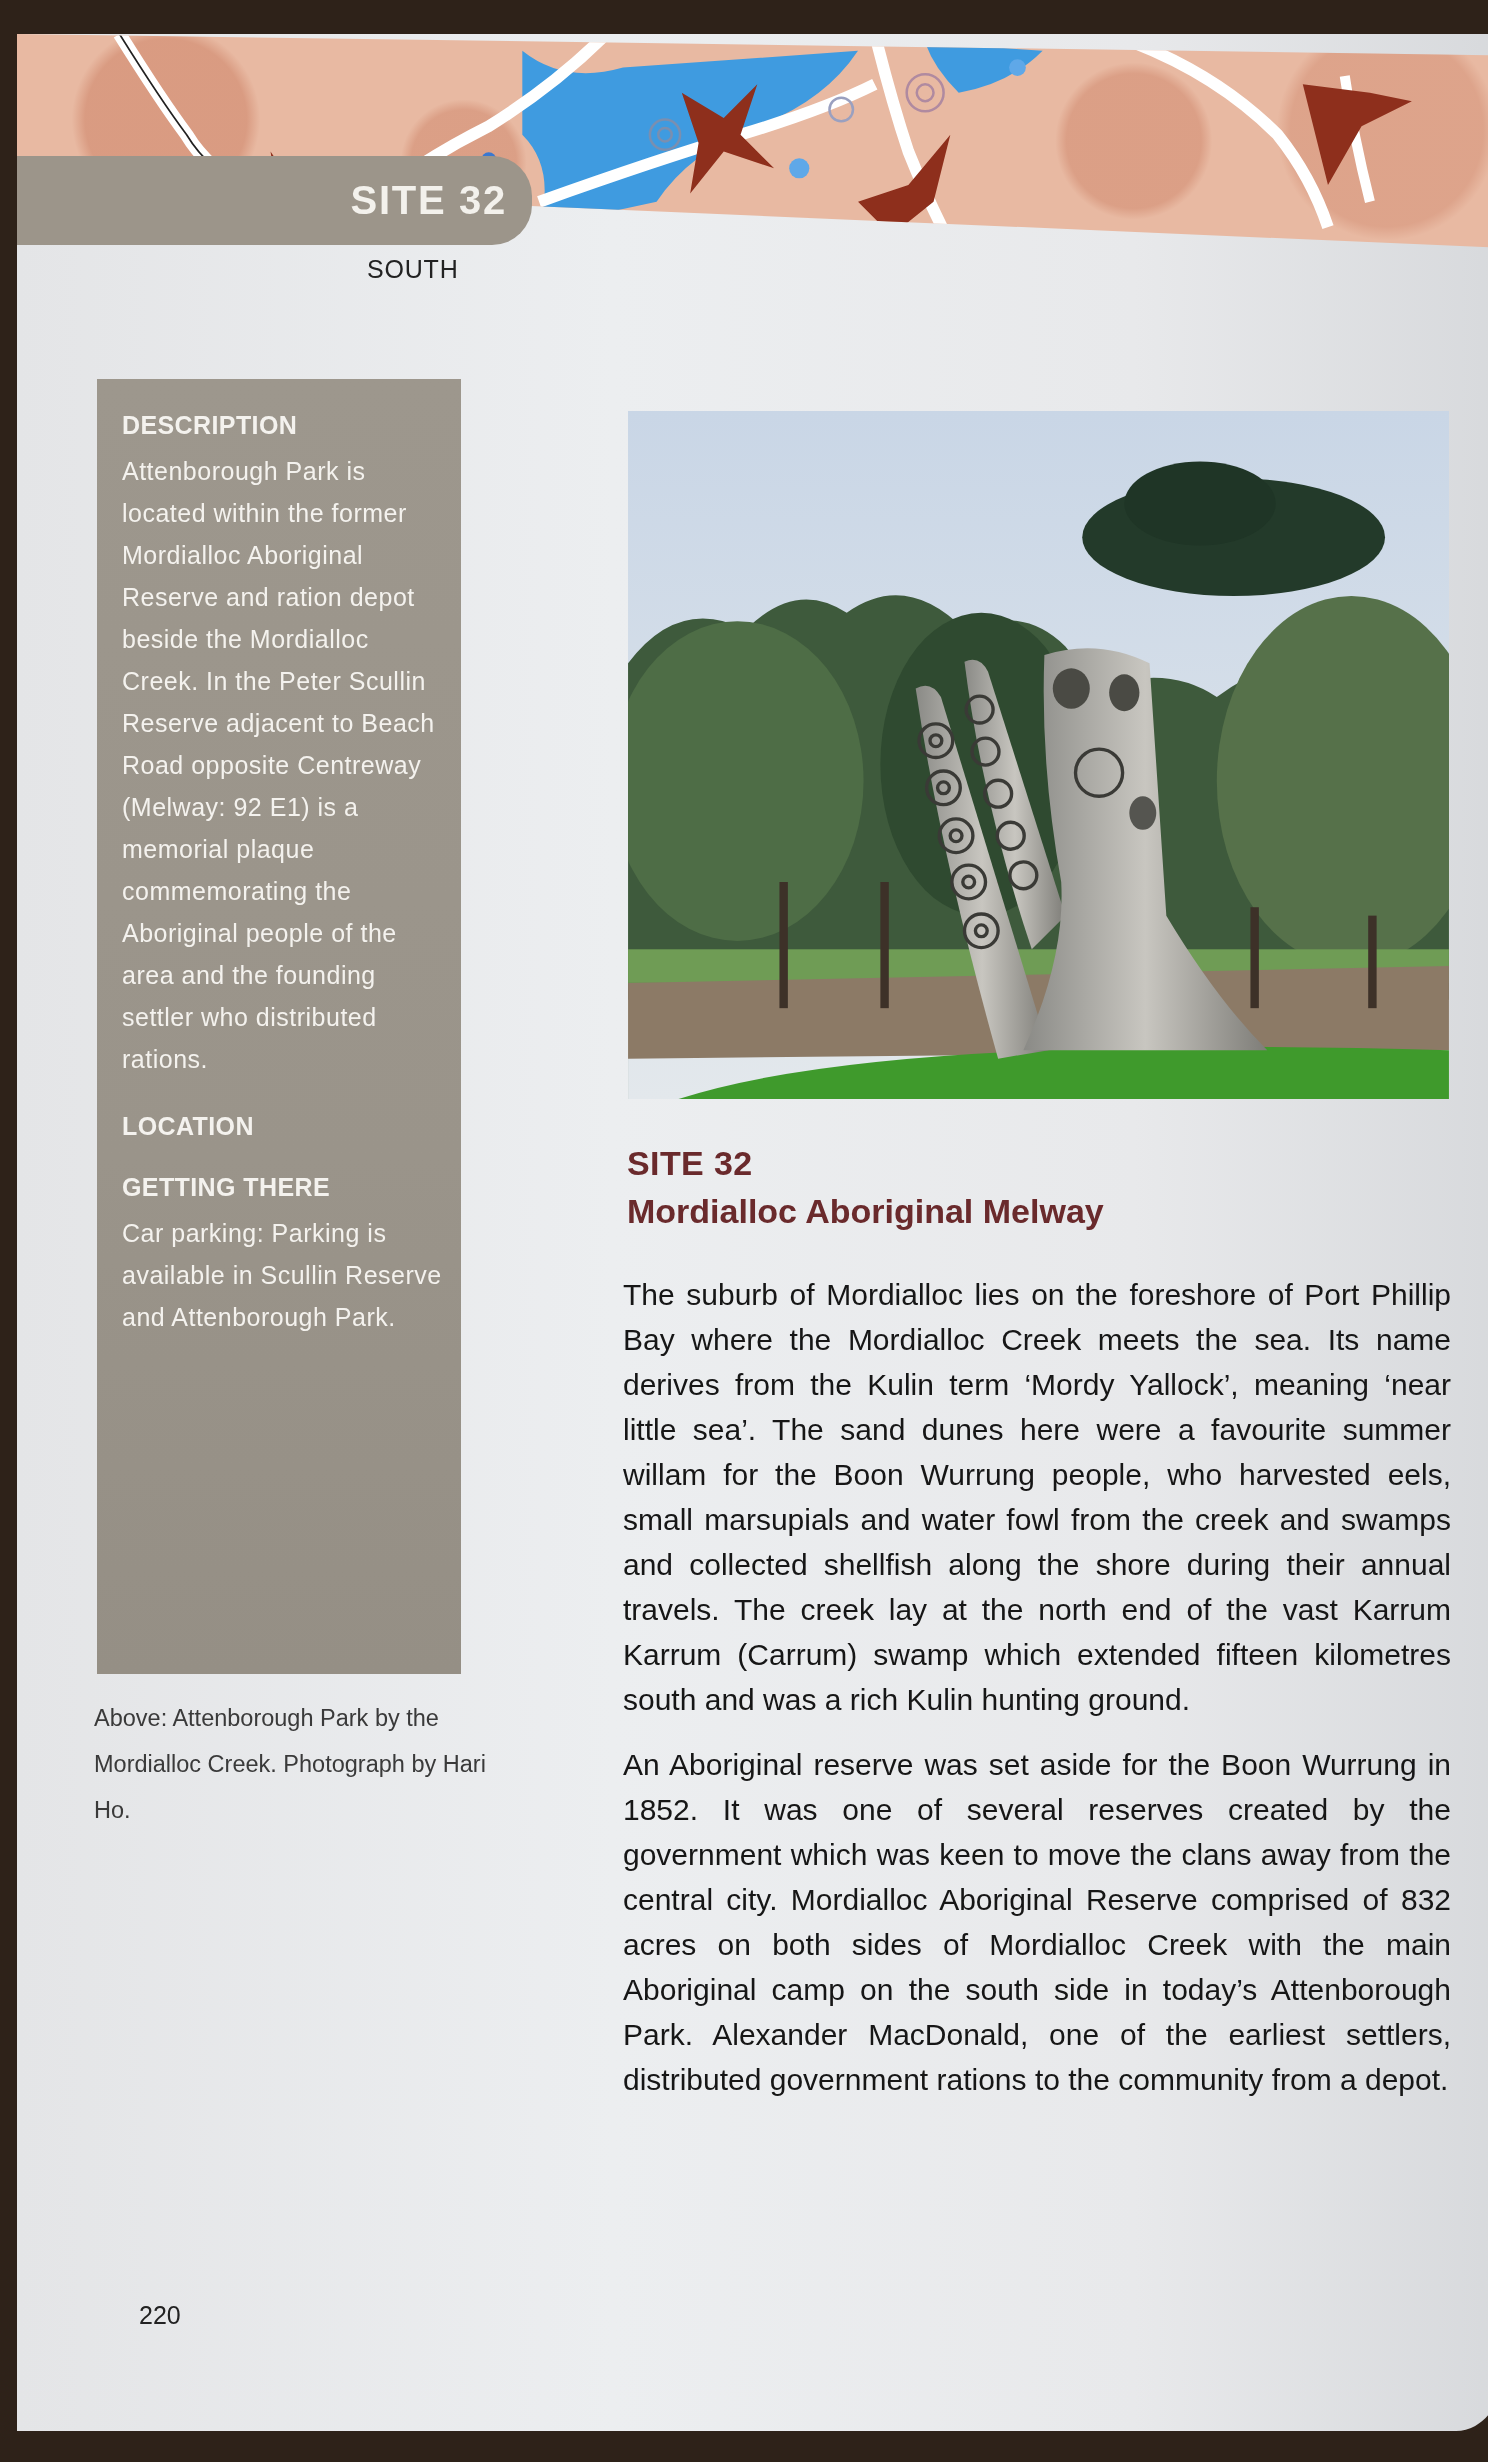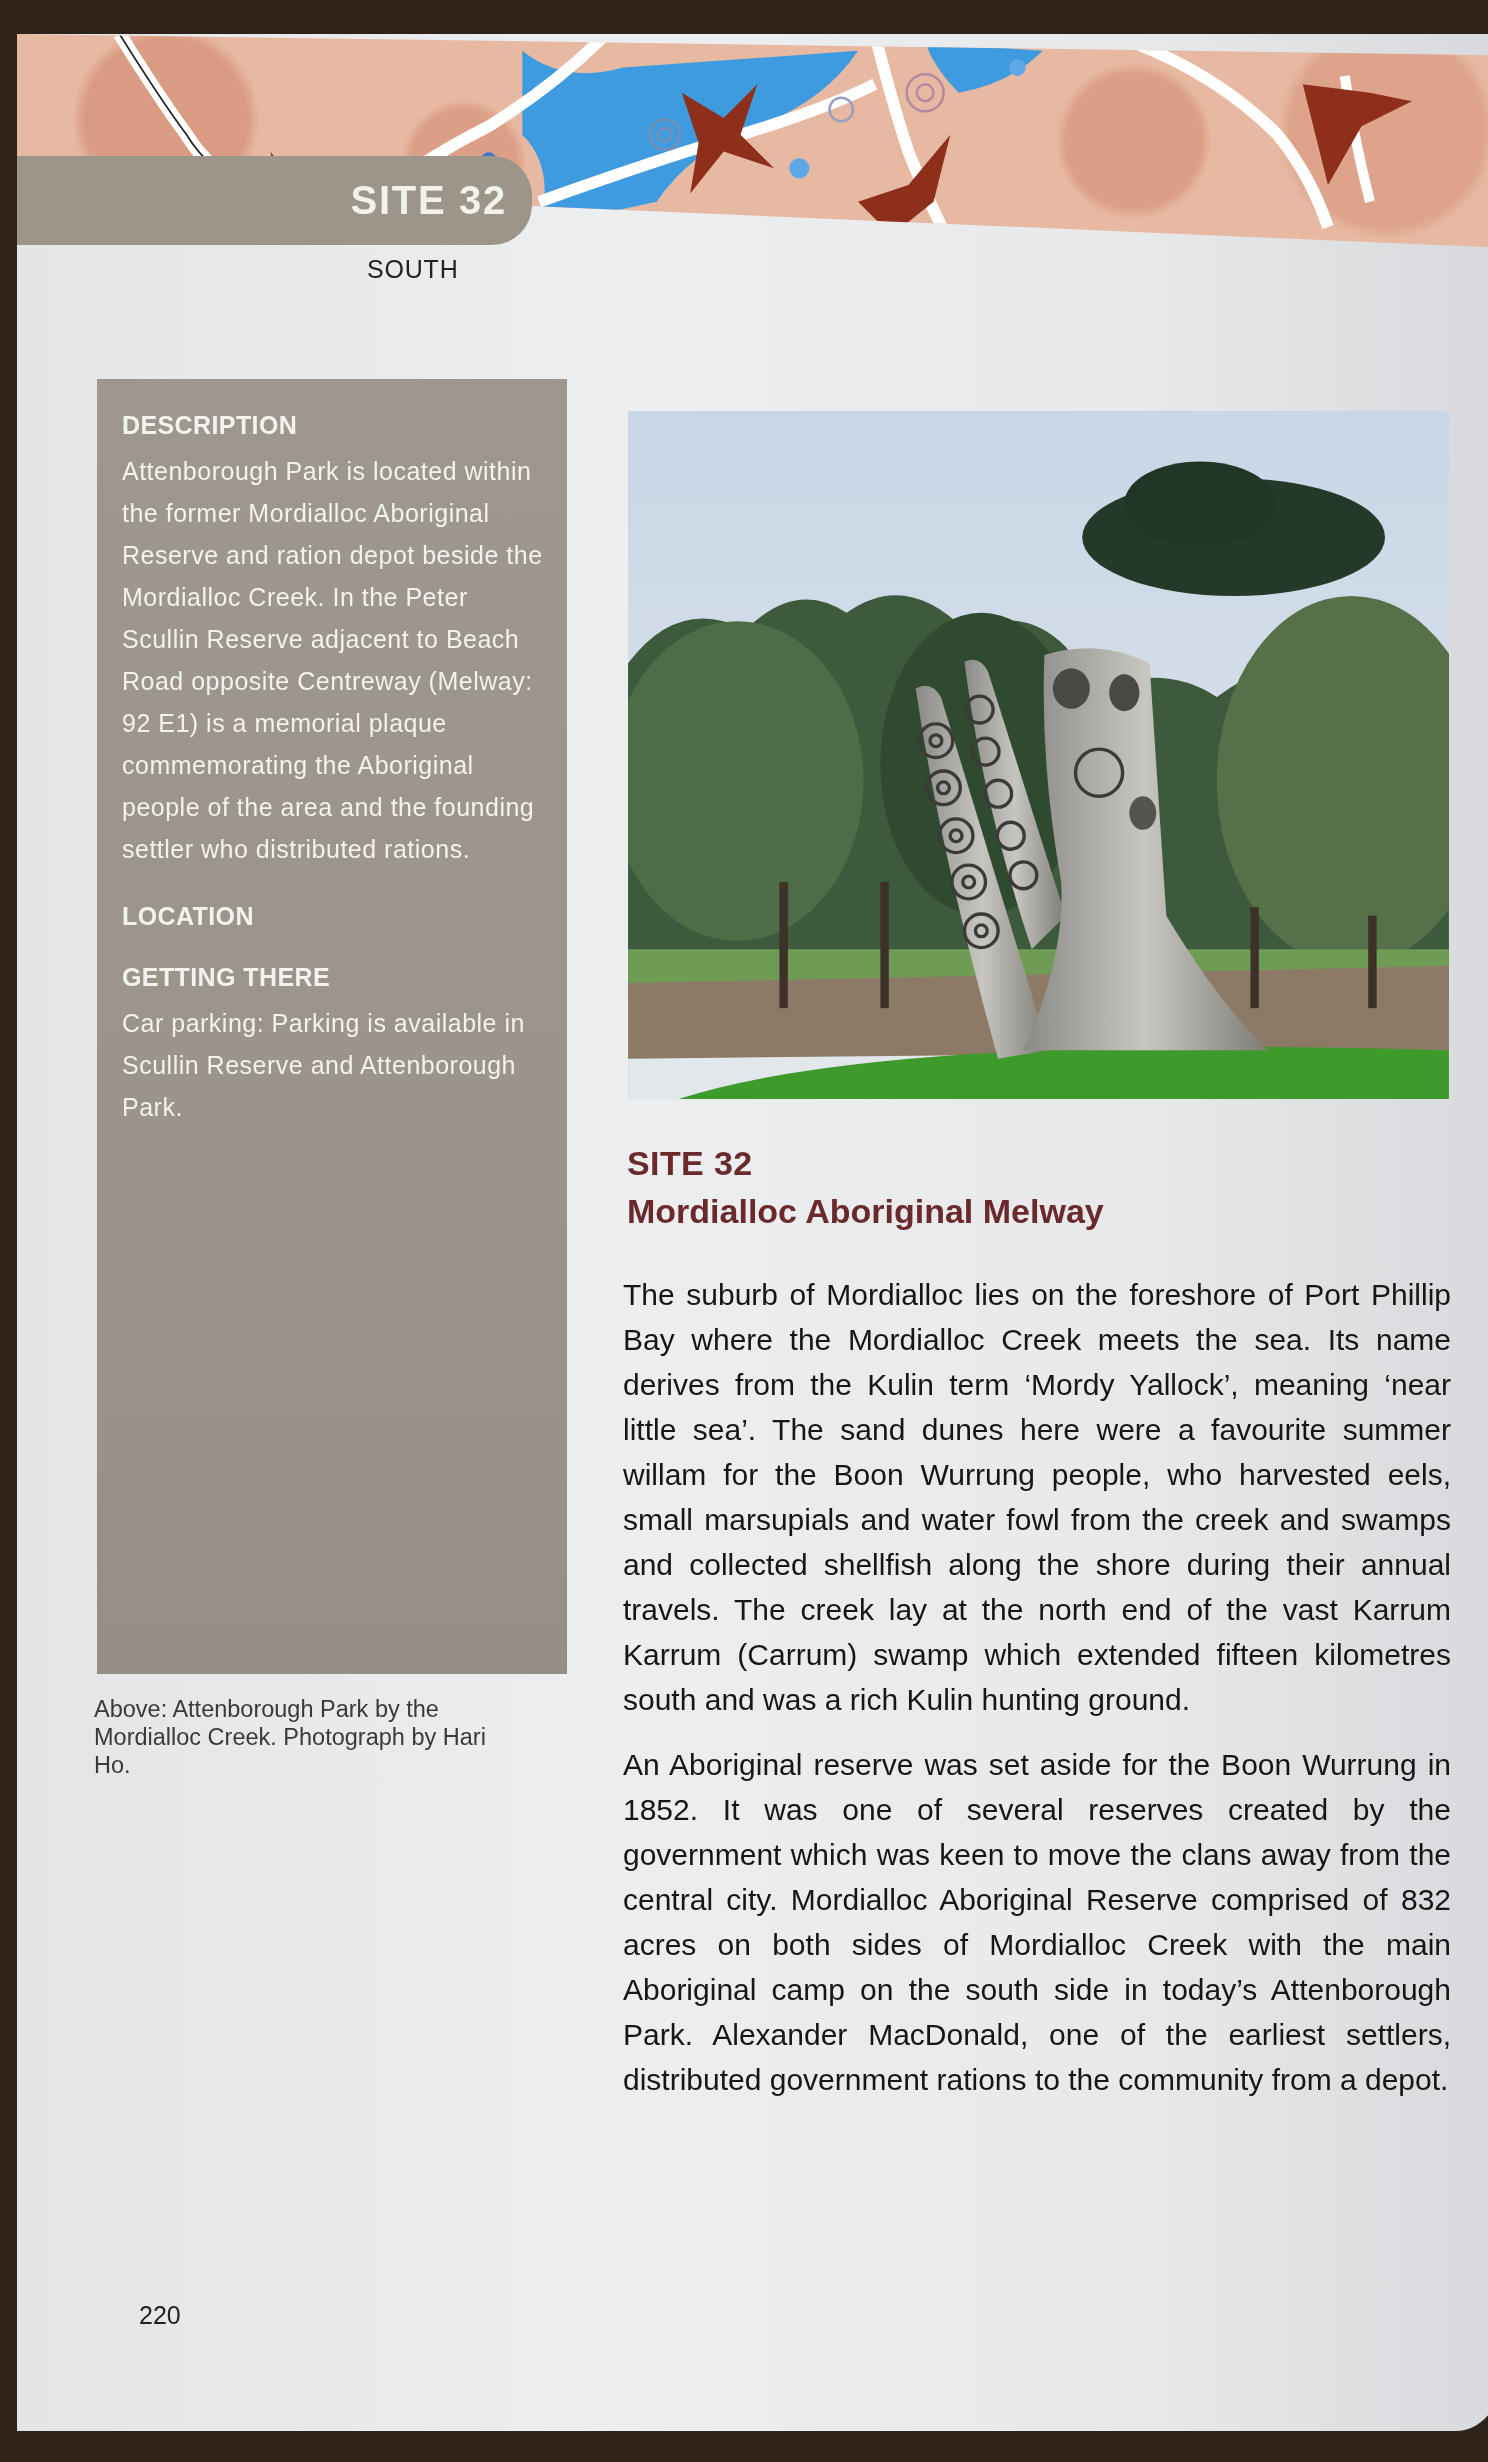--- a/index.html
+++ b/index.html
@@ -38,36 +38,36 @@
     .site-tab span {
       color: #f3f1ec; font-family: "Liberation Sans", sans-serif; font-weight: bold;
       font-size: 40px; letter-spacing: 1.7px;
     }
     .region-label {
       position: absolute; left: 350px; top: 221px;
       font-family: "Liberation Sans", sans-serif; font-size: 25px; color: #222;
       letter-spacing: 0.8px;
     }
     .info-box {
-      position: absolute; left: 80px; top: 345px; width: 470px; height: 1295px;
+      position: absolute; left: 80px; top: 345px; width: 364px; height: 1295px;
       background: linear-gradient(180deg, #9d978d 0%, #9a948a 60%, #958f85 100%);
       padding: 32px 18.5px 0 25px; box-sizing: border-box;
       color: #f4f2ee;
       font-family: "Liberation Sans", sans-serif;
     }
     .info-box h3 {
       margin: 0 0 10px 0; font-size: 25px; font-weight: bold; letter-spacing: 0.4px;
     }
     .info-box p {
       margin: 0 0 18.5px 0; font-size: 25px; line-height: 42px; letter-spacing: 0.5px;
     }
     .info-box .section { margin-bottom: 32px; }
     .caption {
       position: absolute; left: 77px; top: 1661px; width: 420px;
-      font-family: "Liberation Sans", sans-serif; font-size: 23.5px; line-height: 28px;
+      font-family: "Liberation Sans", sans-serif; font-size: 23.5px; line-height: 46px;
       color: #3a3a3a;
     }
     .photo {
       position: absolute; left: 611px; top: 377px; width: 821px; height: 688px;
       overflow: hidden;
       background: linear-gradient(180deg, #cfdbe8 0%, #d9e2ea 38%, #bcc9b8 45%, #5f7a58 60%);
     }
     .article-site {
       position: absolute; left: 610px; top: 1110px;
       font-family: "Liberation Sans", sans-serif; font-weight: bold; font-size: 34px;

